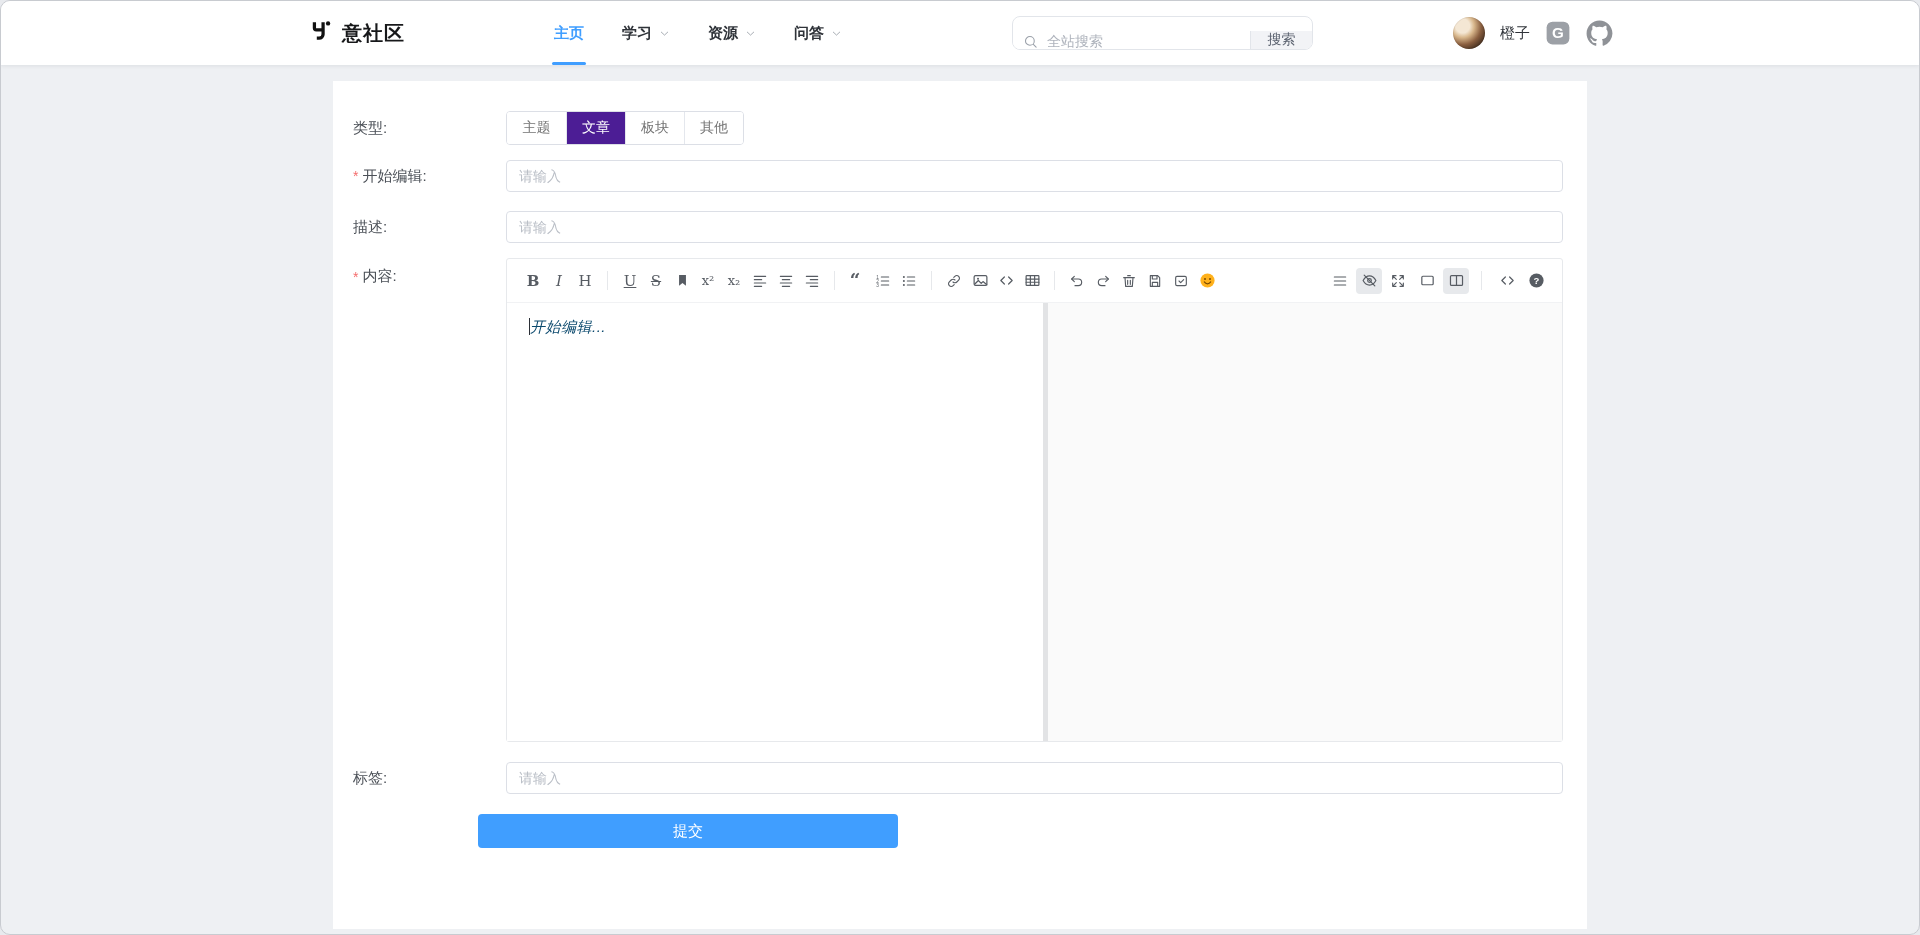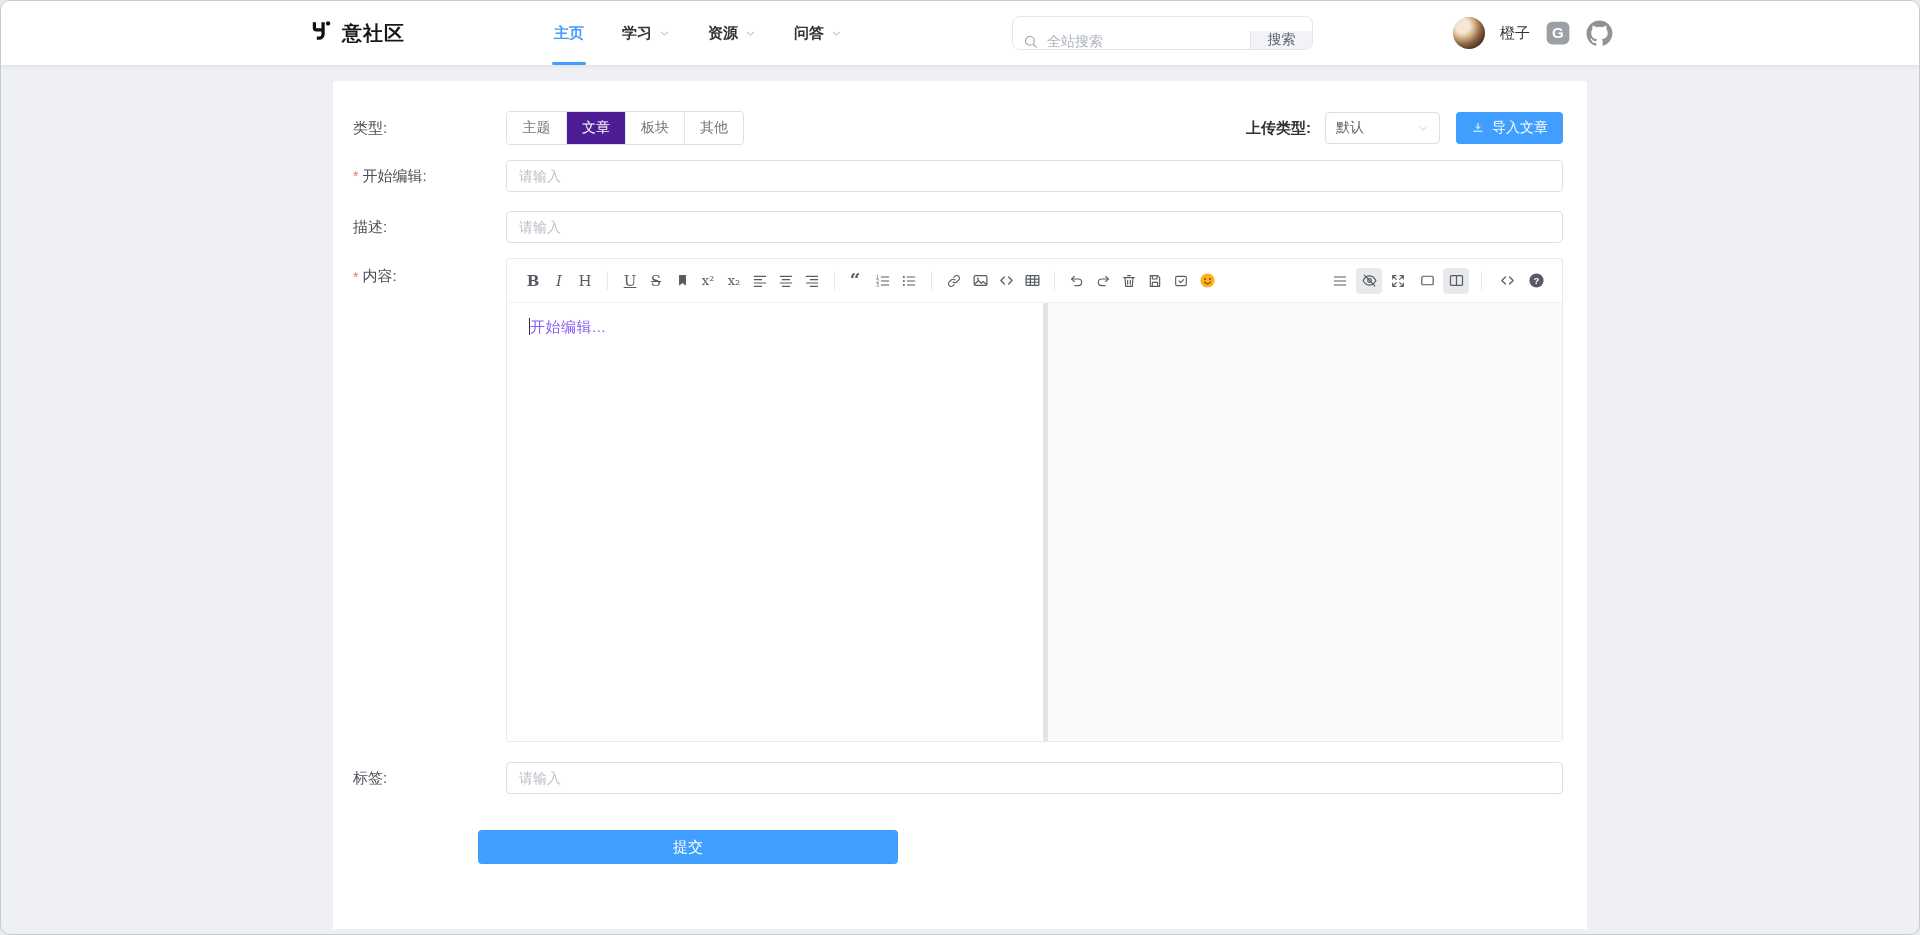--- a/index.html
+++ b/index.html
@@ -68,27 +68,27 @@
   .ltr-i { font-style:italic; }
   .ltr-u { text-decoration:underline; }
   .ltr-s { text-decoration:line-through; }
   .ltr-sup, .ltr-sub { font-size:13px; }
   .tb-div { width:1px; height:19px; background:#e6e8eb; margin:0 9px; flex:none; }
   .tb-right { margin-left:auto; display:flex; align-items:center; gap:3px; }
   .panes { display:flex; height:438px; }
   .pane-edit { width:536px; flex:none; background:#fff; padding:15px 22px; font-size:15px; cursor:text; }
   .caret { display:inline-block; width:1px; height:17px; background:#2b2f36; vertical-align:-3px; animation:blink 1.1s steps(1) infinite; }
   @keyframes blink { 50% { opacity:0; } }
-  .edit-placeholder { color:#8b5cf6; letter-spacing:.5px; }
+  .edit-placeholder { color:#0c4a6e; letter-spacing:.5px;font-style:italic; }
   .pane-divider { width:5px; background:#e2e3e5; cursor:col-resize; flex:none; }
   .pane-preview { flex:1; background:#fafafa; }
 
   
   .row-tags { margin-top:20px; }
-  .row-submit { margin-top:36px;align-items:center; }
+  .row-submit { margin-top:20px;align-items:center; }
   .submit-btn { margin-left:125px; width:420px; height:34px; background:#409eff; color:#fff; border:none; border-radius:4px; font-size:15px; cursor:pointer; font-family:inherit; }
 </style>
 </head>
 <body>
 
 <div class="window">
 
   <header class="header">
     <div class="brand">
       <span>
@@ -166,35 +166,20 @@
     <div class="row row-type">
       <div class="label-col">
           <span>类型:</span>
         </div>
       <div class="seg-group">
         <button class="seg-btn">主题</button>
         <button class="seg-btn active">文章</button>
         <button class="seg-btn">板块</button>
         <button class="seg-btn">其他</button>
       </div>
-      <div class="upload-group">
-        <span class="upload-label">上传类型:</span>
-        <div class="select">
-          <span class="select-value">默认</span>
-          <svg width="12" height="12" viewBox="0 0 24 24" class="ic-stroke" stroke-width="2.2">
-              <path d="M5 9l7 6.5L19 9"></path>
-            </svg>
-        </div>
-        <button class="import-btn">
-          <svg width="14" height="14" viewBox="0 0 24 24" class="ic-stroke" stroke-width="2.1">
-              <path d="M12 4v9M8.5 9.5 12 13l3.5-3.5M5 17.5h14"></path>
-            </svg>
-          <span>导入文章</span>
-        </button>
-      </div>
     </div>
 
     <div class="row row-name">
       <div class="label-col">
         <span class="req">*</span>
         <span>开始编辑:</span>
       </div>
       <input class="text-input" placeholder="请输入" style="">
     </div>
 

